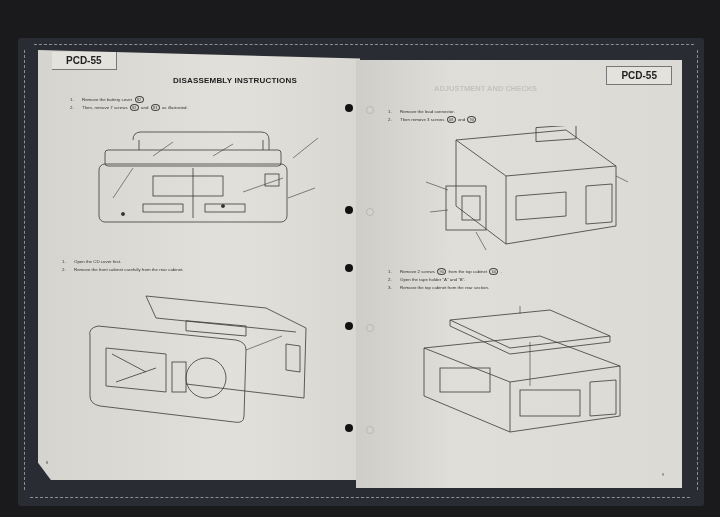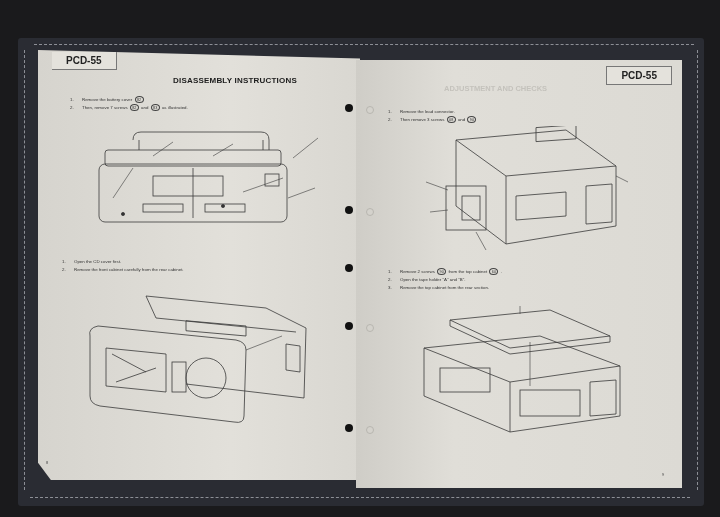--- a/index.html
+++ b/index.html
@@ -45,21 +45,21 @@
     border: 1px solid #777; background: #e4e2dc; padding: 3px 14px 3px 14px; text-align: center;
   }
   .model-tag-left { left: 14px; top: 2px; border-top: none; border-left: none; }
   .model-tag-right { right: 10px; top: 6px; }
 
   .page-title {
     position: absolute; left: 120px; top: 26px; font-size: 8px; font-weight: bold;
     color: #1c1c1c; letter-spacing: 0.2px; margin-left: 15px;
   }
   .ghost-title {
-    position: absolute; left: 88px; top: 24px; font-size: 7.5px; font-weight: bold;
+    position: absolute; left: 78px; top: 24px; font-size: 7.5px; font-weight: bold;
     color: #c4c2bc;
   }
 
   .steps { position: absolute; font-size: 4.4px; color: #333; line-height: 8px; }
   .step { display: flex; gap: 6px; white-space: nowrap; }
   .step-num { width: 6px; }
   .screw {
     display: inline-block; border: 0.6px solid #444; border-radius: 50%;
     width: 9px; height: 7px; font-size: 3.8px; text-align: center; line-height: 6px;
     margin: 0 1px; vertical-align: middle;

